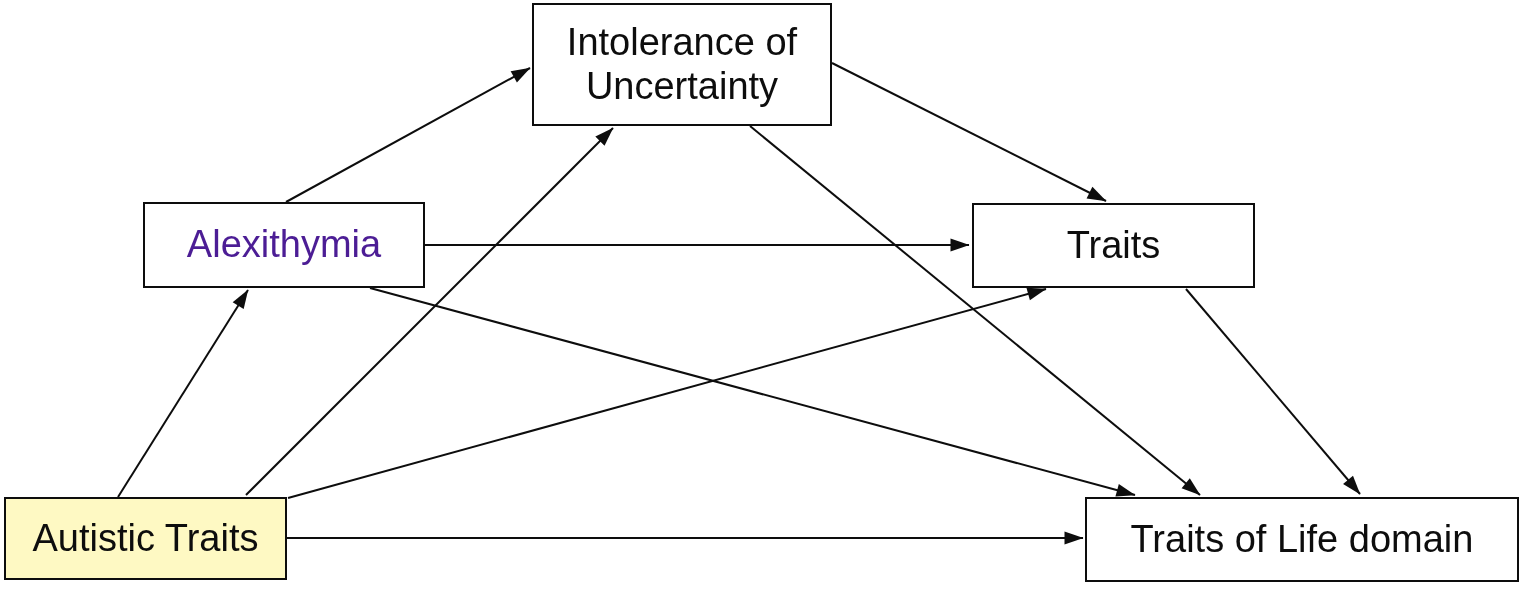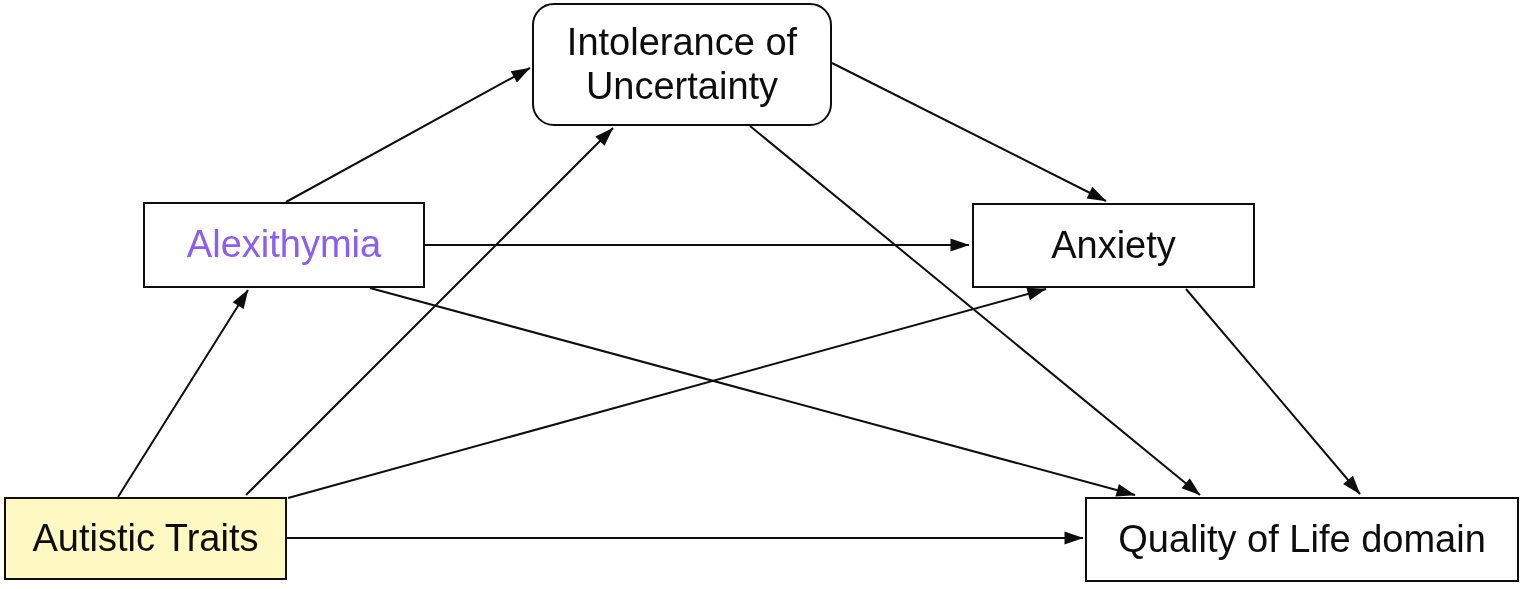--- a/index.html
+++ b/index.html
@@ -57,33 +57,33 @@
         <line x1="287" y1="538" x2="1083" y2="538" stroke="#0d0d0d" stroke-width="2" marker-end="url(#arrowhead)"></line>
         <line x1="286" y1="202" x2="530" y2="68" stroke="#0d0d0d" stroke-width="2" marker-end="url(#arrowhead)"></line>
         <line x1="425" y1="245" x2="969" y2="245" stroke="#0d0d0d" stroke-width="2" marker-end="url(#arrowhead)"></line>
         <line x1="370" y1="288" x2="1135" y2="495" stroke="#0d0d0d" stroke-width="2" marker-end="url(#arrowhead)"></line>
         <line x1="832" y1="63" x2="1106" y2="201" stroke="#0d0d0d" stroke-width="2" marker-end="url(#arrowhead)"></line>
         <line x1="750" y1="126" x2="1200" y2="495" stroke="#0d0d0d" stroke-width="2" marker-end="url(#arrowhead)"></line>
         <line x1="1186" y1="289" x2="1360" y2="494" stroke="#0d0d0d" stroke-width="2" marker-end="url(#arrowhead)"></line>
       </g>
   </svg>
 
-  <div class="node" style="left: 532px; top: 3px; width: 300px; height: 123px; border-color: rgb(13, 13, 13); background: rgb(255, 255, 255); border-radius: 22px;">
+  <div class="node" style="left: 532px; top: 3px; width: 300px; height: 123px; border-color: rgb(13, 13, 13); background: rgb(255, 255, 255);">
     <span class="node-label" style="color: rgb(13, 13, 13);">Intolerance of Uncertainty</span>
   </div>
 
   <div class="node" style="left: 143px; top: 202px; width: 282px; height: 86px; border-color: rgb(13, 13, 13); background: rgb(255, 255, 255);">
-    <span class="node-label" style="color: #8b5cf6;">Alexithymia</span>
+    <span class="node-label" style="color: #4c1d95;">Alexithymia</span>
   </div>
 
   <div class="node" style="left: 972px; top: 203px; width: 283px; height: 85px; border-color: rgb(13, 13, 13); background: rgb(255, 255, 255);">
-    <span class="node-label" style="color: rgb(13, 13, 13);">Anxiety</span>
+    <span class="node-label" style="color: rgb(13, 13, 13);">Traits</span>
   </div>
 
   <div class="node" style="left: 4px; top: 497px; width: 283px; height: 83px; border-color: rgb(13, 13, 13); background: #fef9c3;">
     <span class="node-label" style="color: rgb(13, 13, 13);">Autistic Traits</span>
   </div>
 
   <div class="node" style="left: 1085px; top: 497px; width: 434px; height: 85px; border-color: rgb(13, 13, 13); background: rgb(255, 255, 255);">
-    <span class="node-label" style="color: rgb(13, 13, 13);">Quality of Life domain</span>
+    <span class="node-label" style="color: rgb(13, 13, 13);">Traits of Life domain</span>
   </div>
 
 </div>
 
 </body></html>

